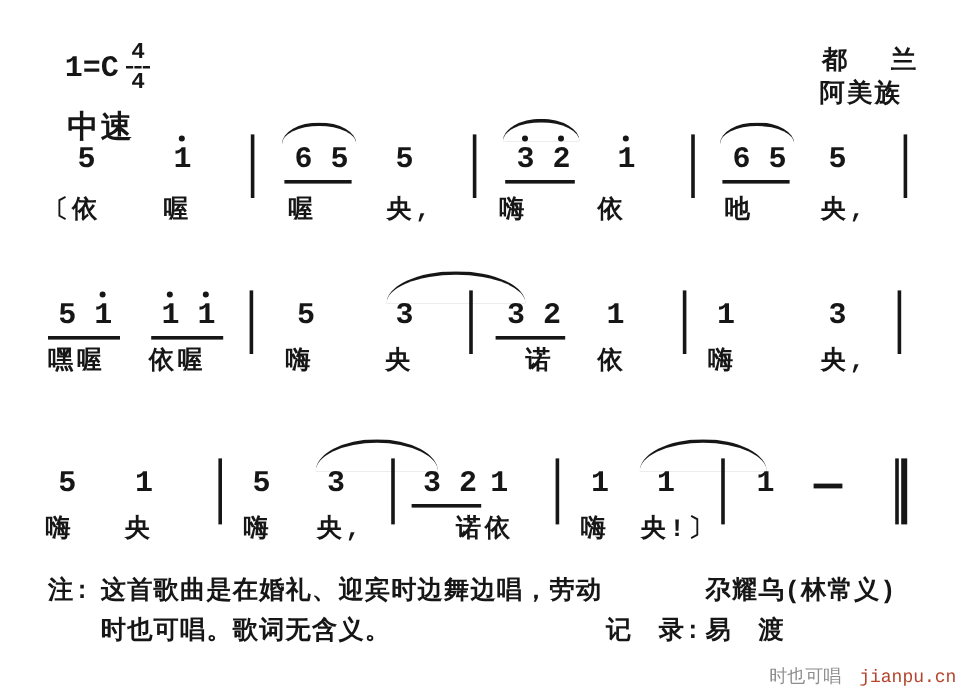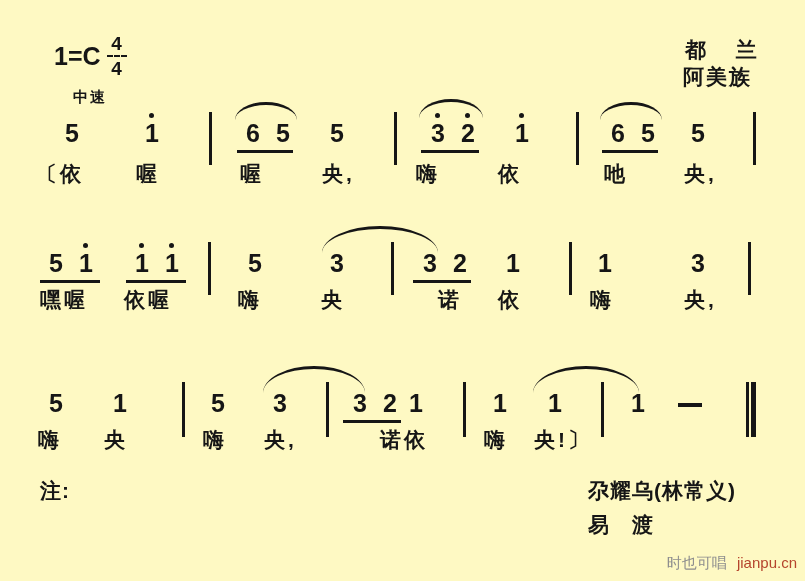--- a/index.html
+++ b/index.html
@@ -1,30 +1,30 @@
 <!DOCTYPE html>
 <html><head>
 <meta charset="utf-8">
 <style>
   html,body{margin:0;padding:0;background:#e8e8e8;}
   .sheet{
     position:relative;width:805px;height:581px;margin:0 auto;
-    background:#fef9c3;color:#161616;overflow:hidden;
-    font-family:Liberation Sans, sans-serif;
+    background:#ffffff;color:#161616;overflow:hidden;
+    font-family:Liberation Mono, monospace;
   }
   .abs{position:absolute;}
   
   .keysig{left:54px;top:34px;font-size:25px;font-weight:700;display:flex;align-items:center;gap:6px;}
   .frac{display:inline-flex;flex-direction:column;align-items:center;line-height:1;}
   .frac .num,.frac .den{font-size:19px;font-weight:700;}
   .frac .bar{width:20px;border-top:2px dashed #161616;margin:2px 0;}
   .title{left:274px;top:14px;font-size:40px;font-weight:700;letter-spacing:36px;white-space:nowrap;}
   .credit-place{left:685px;top:36px;font-size:21px;font-weight:700;letter-spacing:12px;white-space:nowrap;}
   .credit-ethnic{left:683px;top:63px;font-size:21px;font-weight:700;letter-spacing:2px;white-space:nowrap;}
-  .tempo{left:73px;top:88px;font-size:15px;font-weight:700;letter-spacing:2px;}
+  .tempo{left:56px;top:88px;font-size:26px;font-weight:700;letter-spacing:2px;}
   
   .note{position:absolute;width:24px;text-align:center;font-size:25px;font-weight:700;line-height:26px;}
   .octdot{position:absolute;left:50%;margin-left:-3px;top:-7px;width:5px;height:5px;border-radius:50%;background:#161616;}
   .bline{position:absolute;width:2.5px;background:#161616;}
   .bline.thick{width:5px;}
   .nunder{position:absolute;height:2.5px;background:#161616;}
   .slur{position:absolute;border-top:3px solid #161616;border-radius:55% 55% 0 0 / 110% 110% 0 0;}
   .rdash{position:absolute;width:24px;height:4px;background:#161616;}
   .lyric{position:absolute;font-size:21px;font-weight:700;white-space:nowrap;letter-spacing:3px;}
   
@@ -131,22 +131,25 @@
       <div class="lyric" style="left: 38px; top: 426px;">嗨</div>
       <div class="lyric" style="left: 104px; top: 426px;">央</div>
       <div class="lyric" style="left: 203px; top: 426px;">嗨</div>
       <div class="lyric" style="left: 264px; top: 426px;">央,</div>
       <div class="lyric" style="left: 380px; top: 426px;">诺依</div>
       <div class="lyric" style="left: 484px; top: 426px;">嗨</div>
       <div class="lyric" style="left: 534px; top: 426px;">央!〕</div>
     </div>
 
   <div class="abs fnote" style="left:40px;top:477px;">注:</div>
+  <div class="abs fnote" style="left:84px;top:477px;">这首歌曲是在婚礼、迎宾时边舞边唱，劳动</div>
+  <div class="abs fnote" style="left:84px;top:511px;">时也可唱。歌词无含义。</div>
 
   <div class="abs fnote" style="left:588px;top:477px;">尕耀乌(林常义)</div>
+  <div class="abs fnote" style="left:505px;top:511px;">记　录:</div>
   <div class="abs fnote" style="left:588px;top:511px;">易　渡</div>
 
   <div class="abs wmark">
     <span style="color: rgb(142, 142, 142);">时也可唱</span>
     <span style="color: rgb(181, 68, 44); margin-left: 6px;">jianpu.cn</span>
   </div>
 
 </div>
 
 </body></html>

